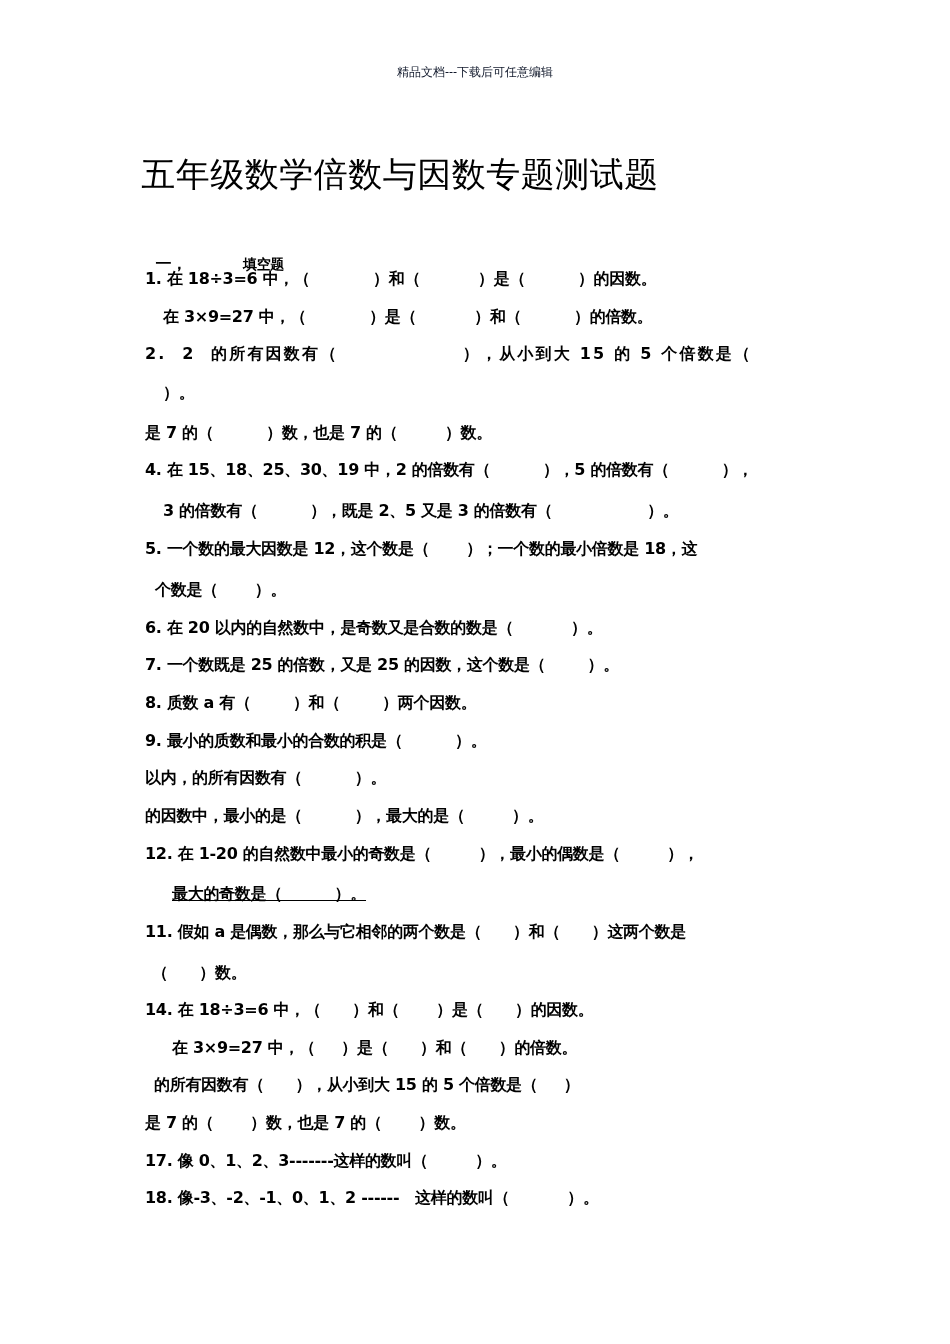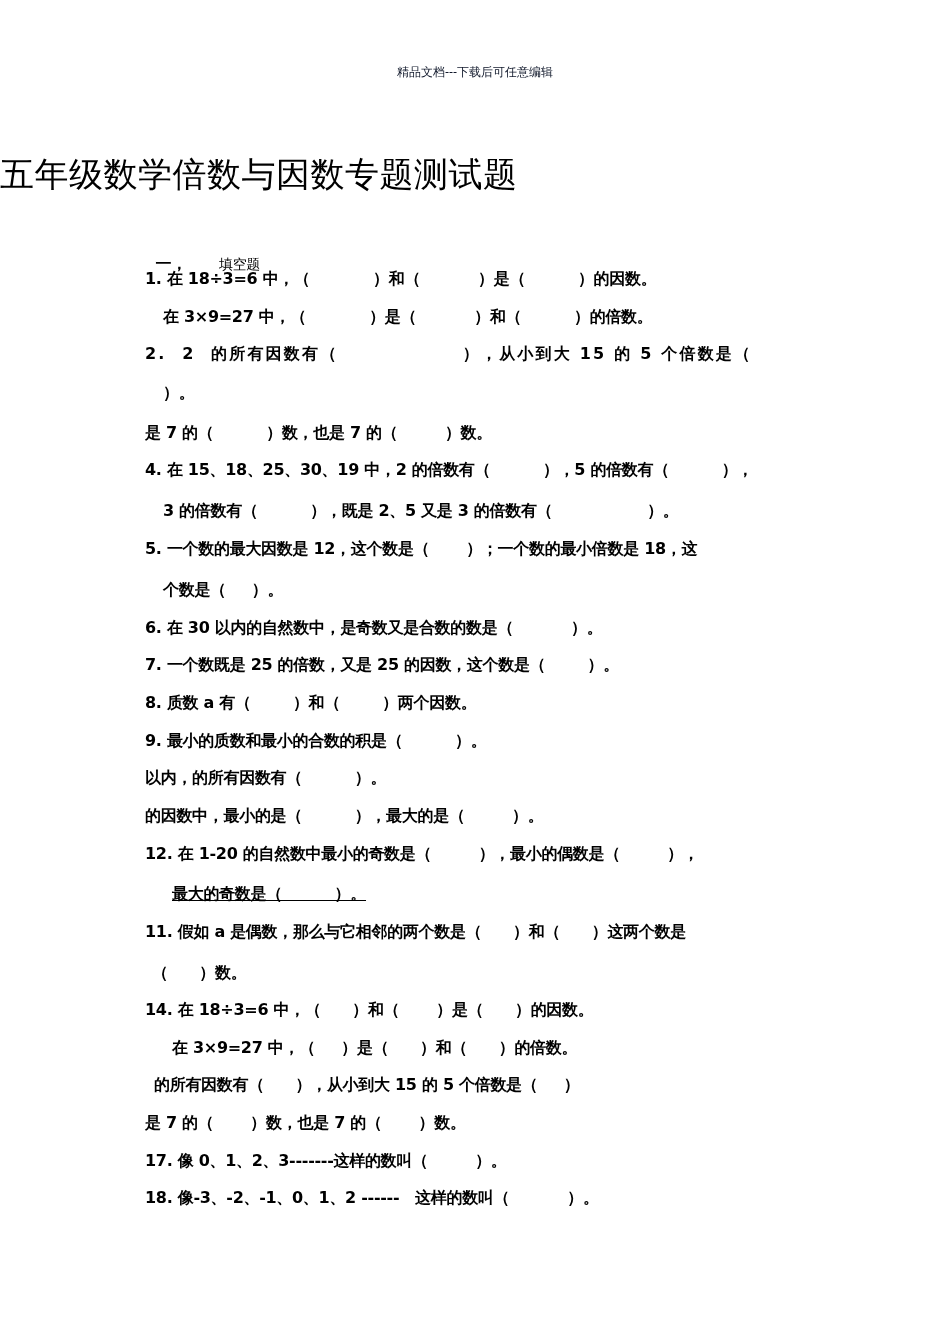--- a/index.html
+++ b/index.html
@@ -7,32 +7,32 @@
     width: 950px; height: 1344px; position: relative; overflow: hidden;
     font-family: "DejaVu Sans", "Liberation Sans", sans-serif;
     color: #000;
   }
   .header {
     position: absolute; top: 64px; left: 0; width: 950px; text-align: center;
     font-family: "DejaVu Serif", "Liberation Serif", serif;
     font-size: 12px; color: #0f172a;
   }
   .title {
-    position: absolute; top: 152px; left: 0; width: 800px; text-align: left;
+    position: absolute; top: 152px; left: 0; width: 800px; text-align: center;
     font-family: "DejaVu Serif", "Liberation Serif", serif;
     font-size: 34px; font-weight: normal; letter-spacing: 0.5px;
     color: #000;
   }
   .line {
     position: absolute; left: 145px; white-space: pre;
     font-size: 16px; font-weight: bold; line-height: 22px;
     letter-spacing: -0.3px;
   }
   .section-num { font-weight: bold; font-size: 16px; }
-  .section-label { font-weight: normal; font-size: 14px; margin-left: 32px; }
+  .section-label { font-weight: bold; font-size: 14px; margin-left: 56px; }
   .wide { letter-spacing: 2.2px; }
 </style>
 </head>
 <body>
 
 <div class="header">精品文档---下载后可任意编辑</div>
 
 <h1 class="title" style="margin:0;">五年级数学倍数与因数专题测试题</h1>
 
 <div class="line" style="top:231px;">
@@ -40,22 +40,22 @@
 </div>
 
 <div class="line" style="top:268px;left:145px;">1. 在 18÷3=6 中，（            ）和（           ）是（          ）的因数。</div>
 <div class="line" style="top:306px;left:163px;">在 3×9=27 中，（            ）是（           ）和（          ）的倍数。</div>
 <div class="line wide" style="top:343px;left:145px;">2.  2  的所有因数有（                ），从小到大 15 的 5 个倍数是（</div>
 <div class="line" style="top:382px;left:163px;">）。</div>
 <div class="line" style="top:422px;left:145px;">是 7 的（          ）数，也是 7 的（         ）数。</div>
 <div class="line" style="top:459px;left:145px;">4. 在 15、18、25、30、19 中，2 的倍数有（          ），5 的倍数有（          ），</div>
 <div class="line" style="top:500px;left:163px;">3 的倍数有（          ），既是 2、5 又是 3 的倍数有（                  ）。</div>
 <div class="line" style="top:538px;left:145px;">5. 一个数的最大因数是 12，这个数是（       ）；一个数的最小倍数是 18，这</div>
-<div class="line" style="top:579px;left:163px;font-family:Liberation Serif, serif;">个数是（       ）。</div>
-<div class="line" style="top:617px;left:145px;">6. 在 30 以内的自然数中，是奇数又是合数的数是（           ）。</div>
+<div class="line" style="top:579px;left:155px;">个数是（       ）。</div>
+<div class="line" style="top:617px;left:145px;">6. 在 20 以内的自然数中，是奇数又是合数的数是（           ）。</div>
 <div class="line" style="top:654px;left:145px;">7. 一个数既是 25 的倍数，又是 25 的因数，这个数是（        ）。</div>
 <div class="line" style="top:692px;left:145px;">8. 质数 a 有（        ）和（        ）两个因数。</div>
 <div class="line" style="top:730px;left:145px;">9. 最小的质数和最小的合数的积是（          ）。</div>
 <div class="line" style="top:767px;left:145px;">以内，的所有因数有（          ）。</div>
 <div class="line" style="top:805px;left:145px;text-align:right;">的因数中，最小的是（          ），最大的是（         ）。</div>
 <div class="line" style="top:843px;left:145px;">12. 在 1-20 的自然数中最小的奇数是（         ），最小的偶数是（         ），</div>
 <div class="line" style="top:883px;left:172px;text-decoration:underline;">最大的奇数是（          ）。</div>
 <div class="line" style="top:921px;left:145px;">11. 假如 a 是偶数，那么与它相邻的两个数是（      ）和（      ）这两个数是</div>
 <div class="line" style="top:962px;left:152px;">（      ）数。</div>
 <div class="line" style="top:999px;left:145px;">14. 在 18÷3=6 中，（      ）和（       ）是（      ）的因数。</div>

